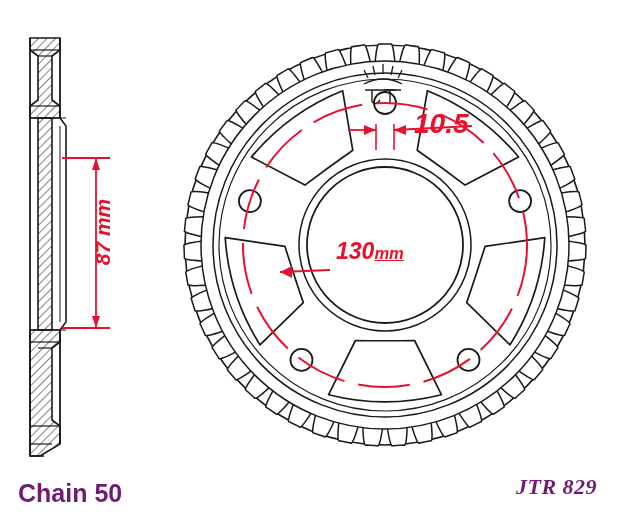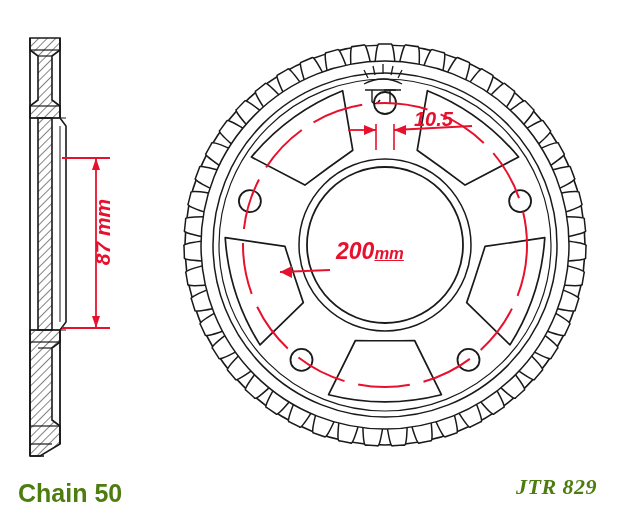--- a/index.html
+++ b/index.html
@@ -45,25 +45,25 @@
     transform-origin: center center;
   }
   #label-110 {
     left: 336px;
     top: 238px;
     font-size: 23px;
   }
   #label-105 {
     left: 414px;
     top: 108px;
-    font-size: 20px;
+    font-size: 28px;
   }
   .blacktext {
     position: absolute;
-    color: #4d7c0f;
+    color: #701a75;
     font-weight: bold;
     white-space: nowrap;
     font-family: "Liberation Serif", serif;
   }
   #chain-label {
     left: 18px;
     top: 479px;
     font-size: 25px;
     font-family: "Liberation Sans", sans-serif;
     font-weight: bold;
@@ -254,21 +254,21 @@
       <polygon points="394,130 406,125 406,135" stroke="none"></polygon>
     </g>
 
   </svg>
 
   <div class="label" id="label-87">
     <span>87 mm</span>
   </div>
 
   <div class="label" id="label-110">
-    <span>200</span><span class="label-sub">mm</span>
+    <span>130</span><span class="label-sub">mm</span>
   </div>
 
   <div class="label" id="label-105">10.5</div>
 
   <div class="blacktext" id="chain-label">Chain 50</div>
 
   <div class="blacktext" id="part-label">JTR 829</div>
 
 </div>
 

